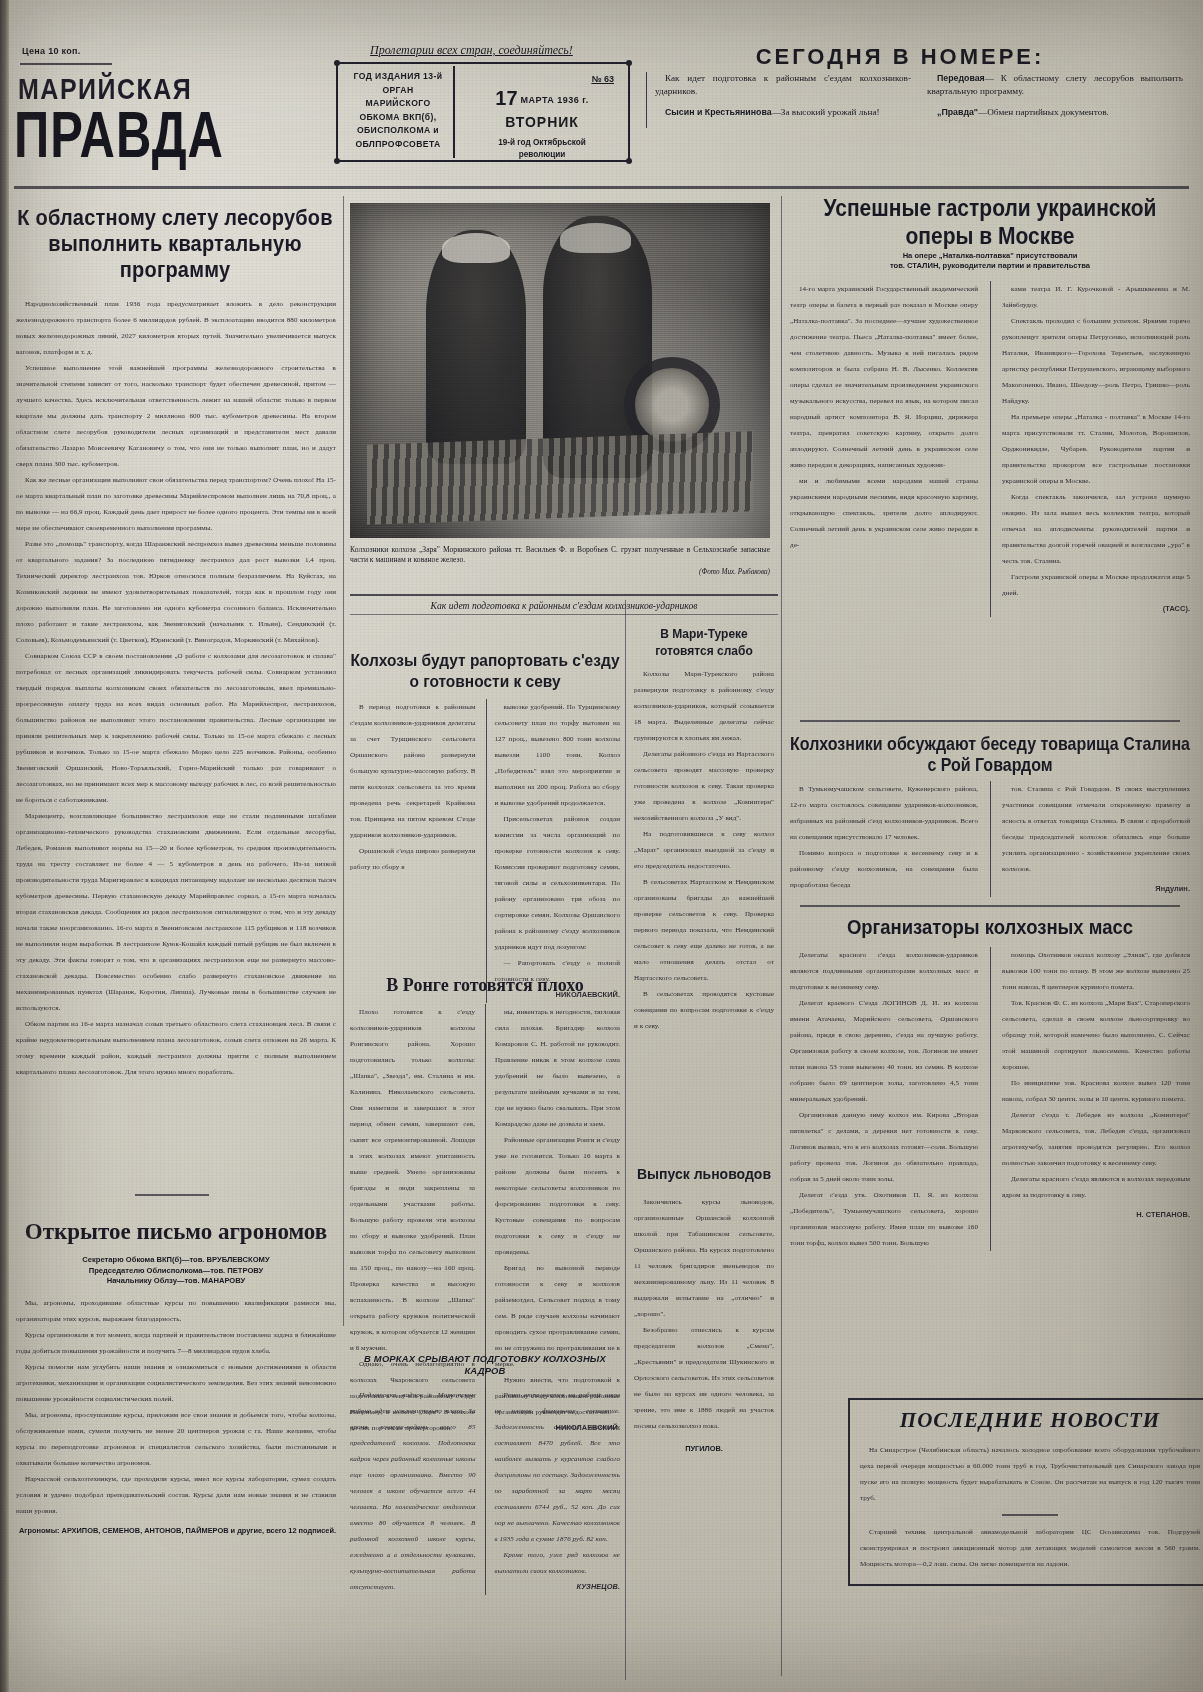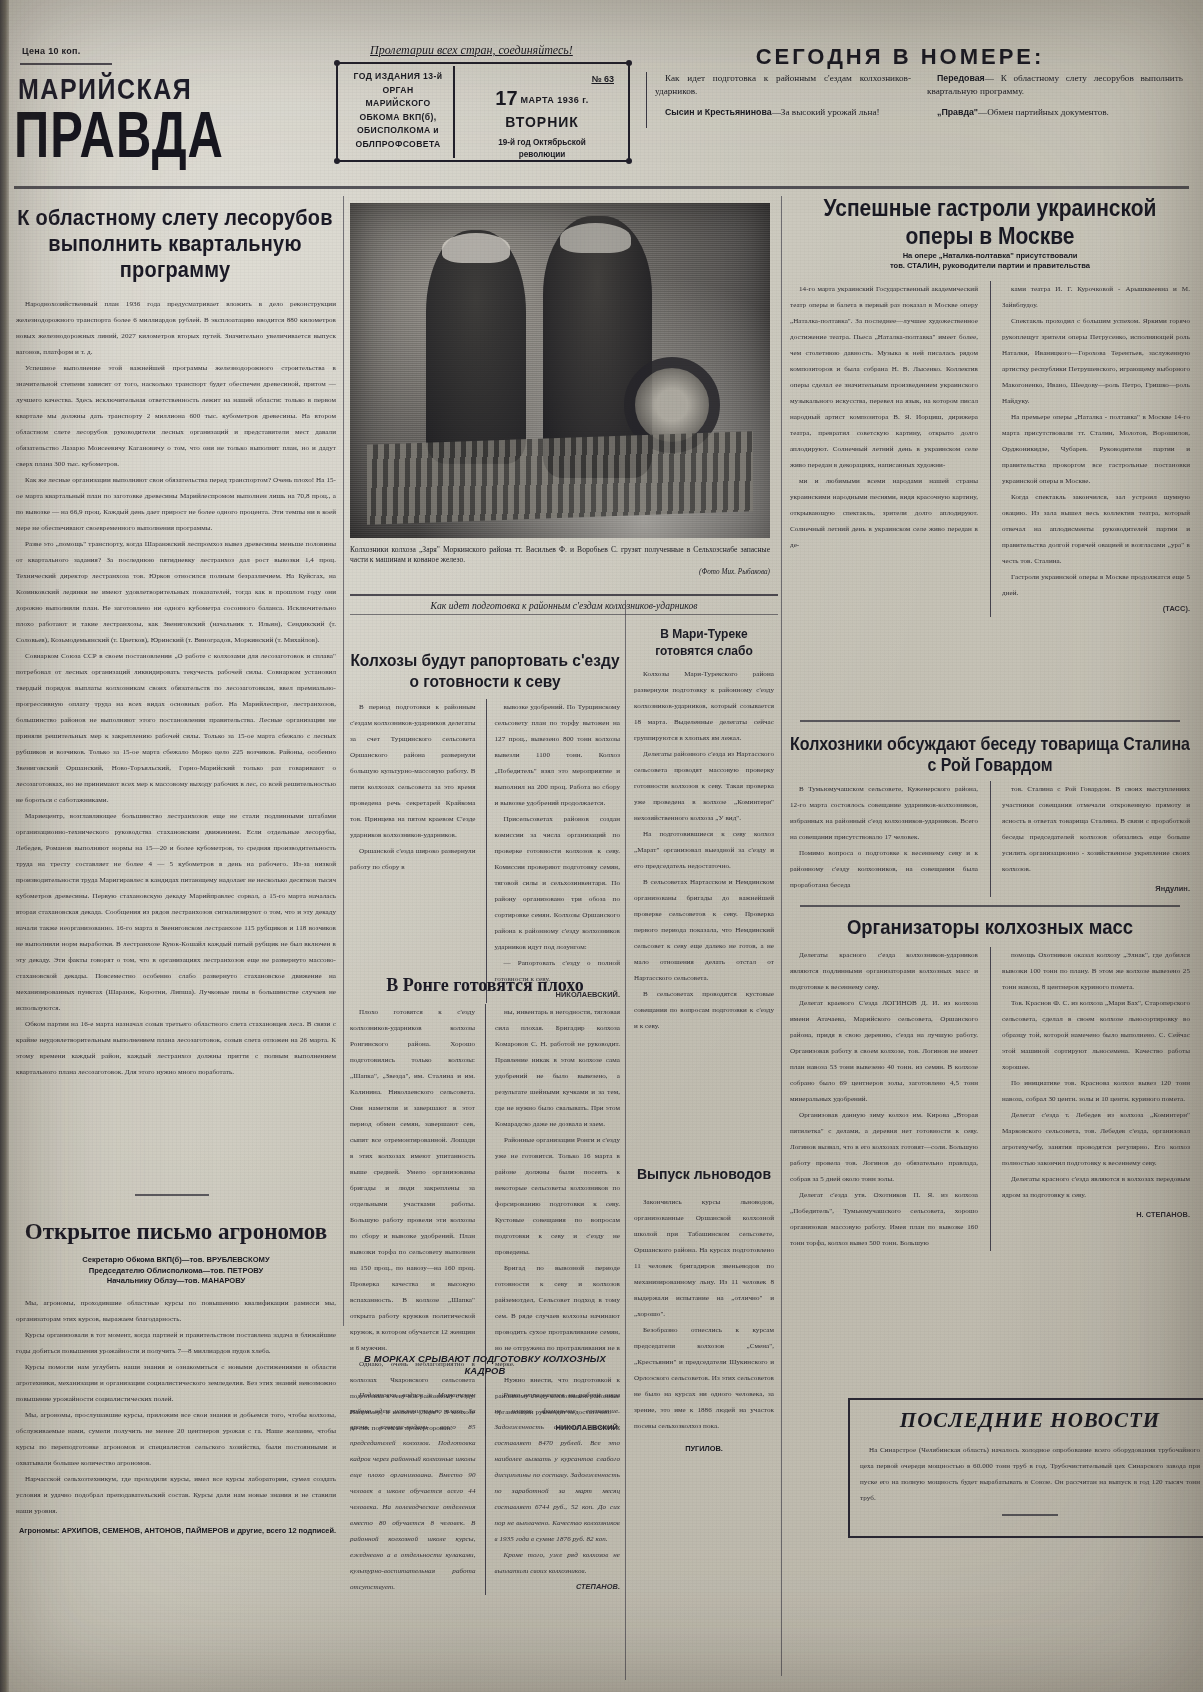--- a/index.html
+++ b/index.html
@@ -336,21 +336,21 @@
 
   <div style="position:absolute;left:350px;top:1353px;width:270px;font-style:italic;">
     <div class="sans-head" style="font-size:9.4px;line-height:12px;text-align:center;letter-spacing:.2px;filter:blur(.25px);">В МОРКАХ СРЫВАЮТ ПОДГОТОВКУ КОЛХОЗНЫХ КАДРОВ</div>
     <div style="display:flex;gap:9px;margin-top:10px;">
       <div class="body-txt" style="width:128px;">
         <p>Подготовка кадров в Моркинском районе идет исключительно плохо. За время конкурс-подачи всего 85 председателей колхозов. Подготовка кадров через районный колхозные школы еще плохо организована. Вместо 90 человек в школе обучается всего 44 человека. На полеводческие отделения вместо 80 обучается 8 человек. В районной колхозной школе курсы, ежедневно а в отдельности кулаками, куль­турно-воспитательная работа отсутствует.</p>
       </div>
       <div class="body-txt" style="width:128px;border-left:1px solid #3c3a46;padding-left:9px;">
         <p>Резко отражается на работе школ не плохое фамильное состояние. Задолженность сельских колхозных составляет 8470 рублей. Все это наиболее вызвать у курсантов слабого дисциплины по составу. Задолженность по заработной за март месяц составляет 6744 руб., 52 коп. До сих пор не выплачено. Качество колхозников в 1935 года в сумме 1876 руб. 82 коп.</p>
         <p>Кроме того, уже ряд колхозов не выплатили своих колхозников.</p>
-        <div class="sigline">СТЕПАНОВ.</div>
+        <div class="sigline">КУЗНЕЦОВ.</div>
       </div>
     </div>
   </div>
 
   <div class="col-sep" style="left:625px;top:600px;height:1080px;"></div>
 
   <div style="position:absolute;left:634px;top:626px;width:140px;">
     <div class="sans-head" style="font-size:12px;line-height:15px;text-align:center;transform:scaleY(1.1);transform-origin:center top;filter:blur(.3px);">В Мари-Туреке готовятся слабо</div>
     <div class="body-txt" style="margin-top:10px;">
       <p>Колхозы Мари-Турекского района развернули подготовку к районному с'езду колхозников-ударников, который созывается 18 марта. Выделенные делегаты сейчас группируются в хлопьях ям лежал.</p>
@@ -427,18 +427,21 @@
       </div>
     </div>
   </div>
 
   <div style="position:absolute;left:848px;top:1398px;width:340px;border:2px solid #2a2833;padding:8px 10px 12px;">
     <div class="news-title">ПОСЛЕДНИЕ НОВОСТИ</div>
     <div class="body-txt" style="margin-top:9px;">
       <p>На Синарстрое (Челябинская область) началось холодное опробование всего оборудования трубочайного цеха первой очереди мощностью в 60.000 тонн труб в год. Трубочистительный цех Синарского завода при пуске его на полную мощность будет вырабатывать в Союзе. Он рассчитан на выпуск в год 120 тысяч тонн труб.</p>
     </div>
     <div class="hr-short" style="width:56px;margin:8px auto;"></div>
+    <div class="body-txt">
+      <p>Старший техник центральной авиамодельной лаборатории ЦС Осоавиахима тов. Подгрузей сконструировал и построил авиационный мотор для летающих моделей самолетов весом в 560 грамм. Мощность мотора—0,2 лош. силы. Он легко помещается на ладони.</p>
+    </div>
   </div>
 
 </div>
 
 <div class="grain"></div>
 <div class="vignette"></div>
 
 </body></html>

